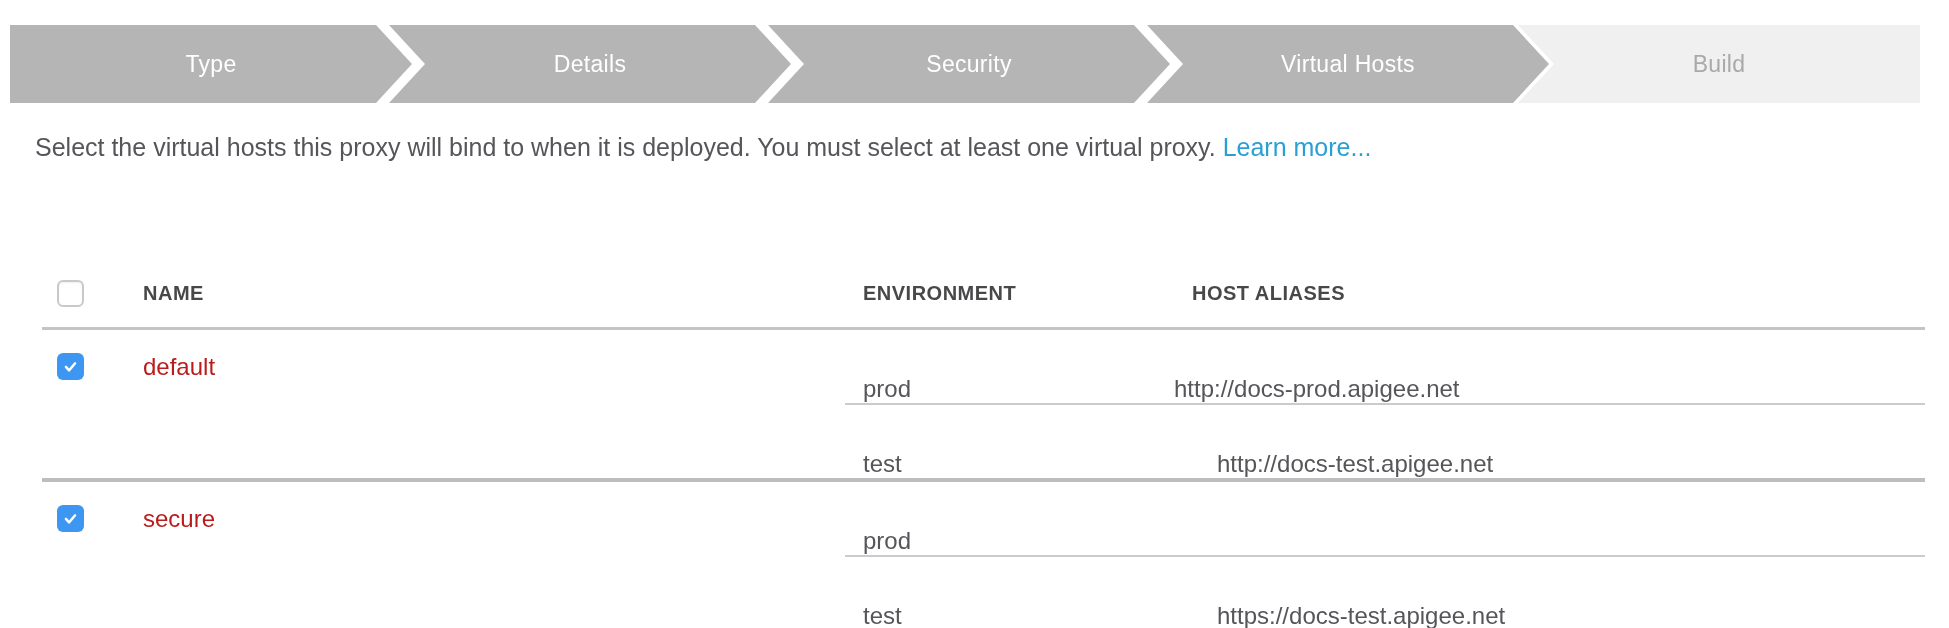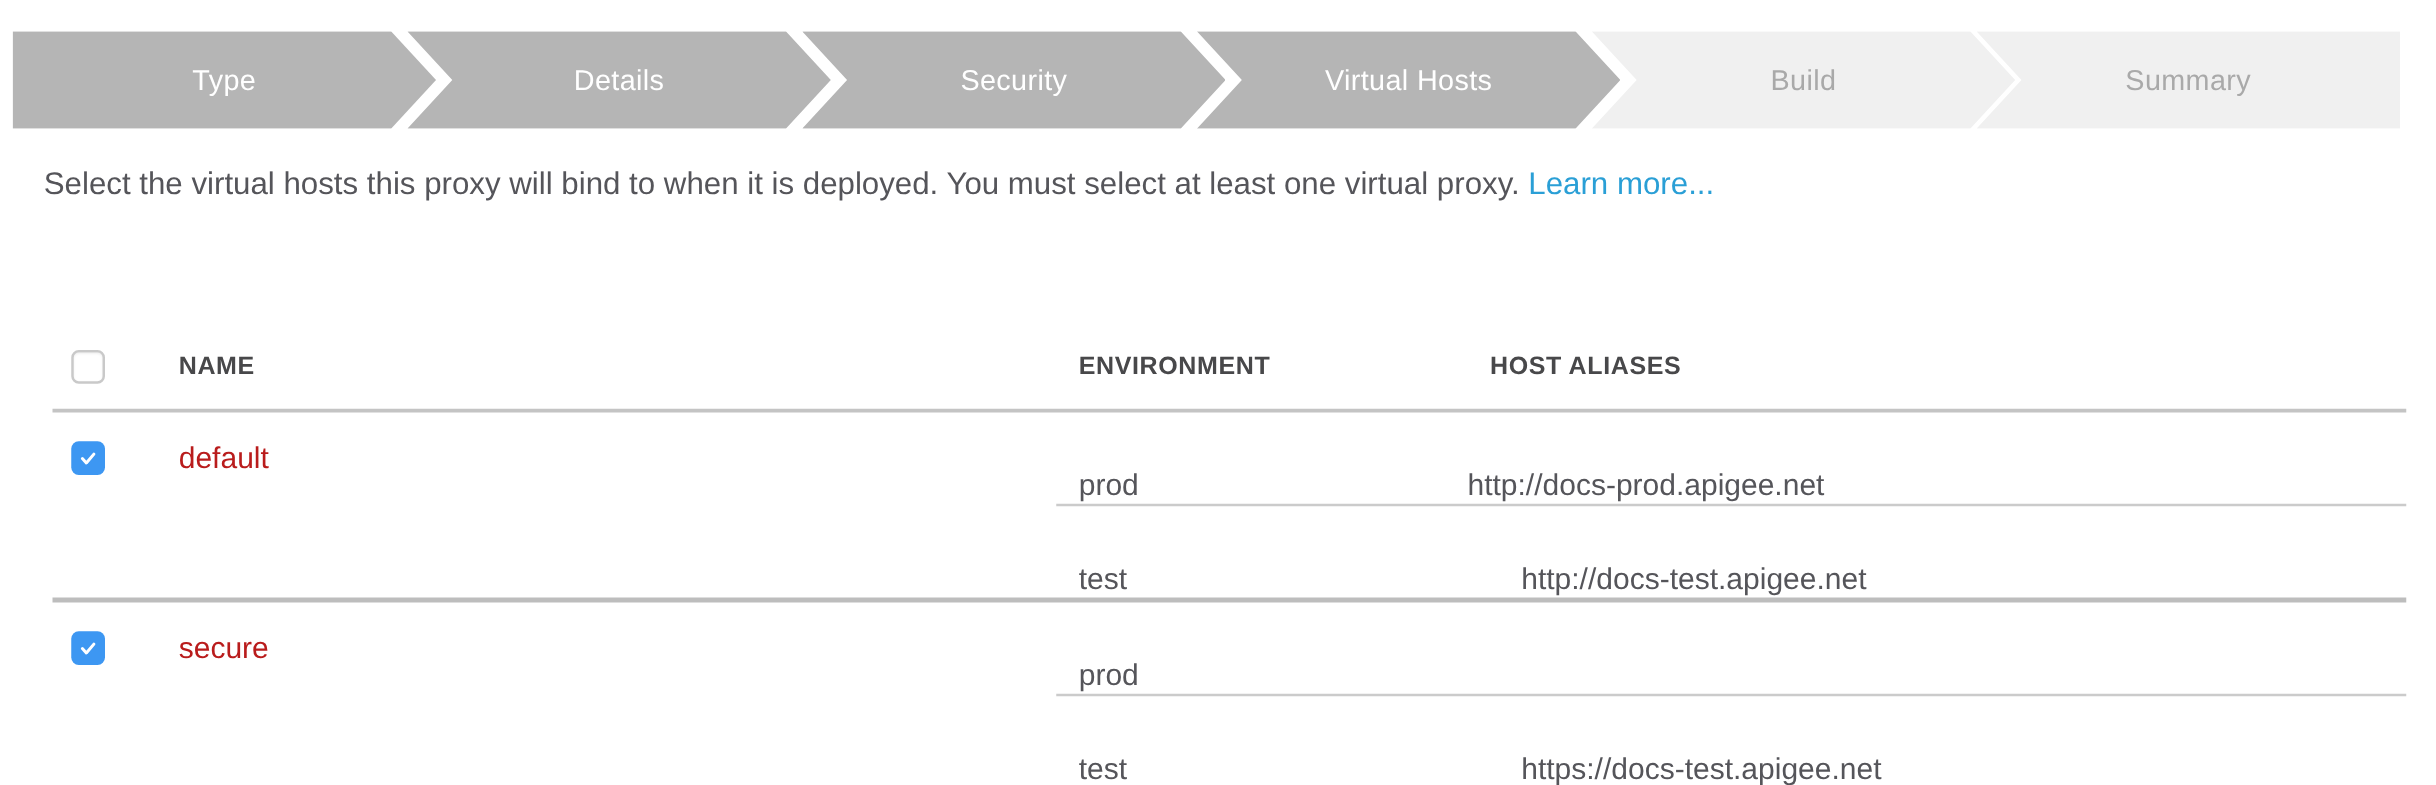--- a/index.html
+++ b/index.html
@@ -68,23 +68,20 @@
       </div>
       <div class="step active">
         <span>Security</span>
       </div>
       <div class="step active">
         <span>Virtual Hosts</span>
       </div>
       <div class="step inactive">
         <span>Build</span>
       </div>
-      <div class="step inactive">
-        <span>Summary</span>
-      </div>
     </div>
 
   <p class="description">
     <span>Select the virtual hosts this proxy will bind to when it is deployed. You must select at least one virtual proxy.</span>
     <a>Learn more...</a>
   </p>
 
   <div class="vh-table">
     <div class="header-row">
       <span class="cb unchecked"></span>

